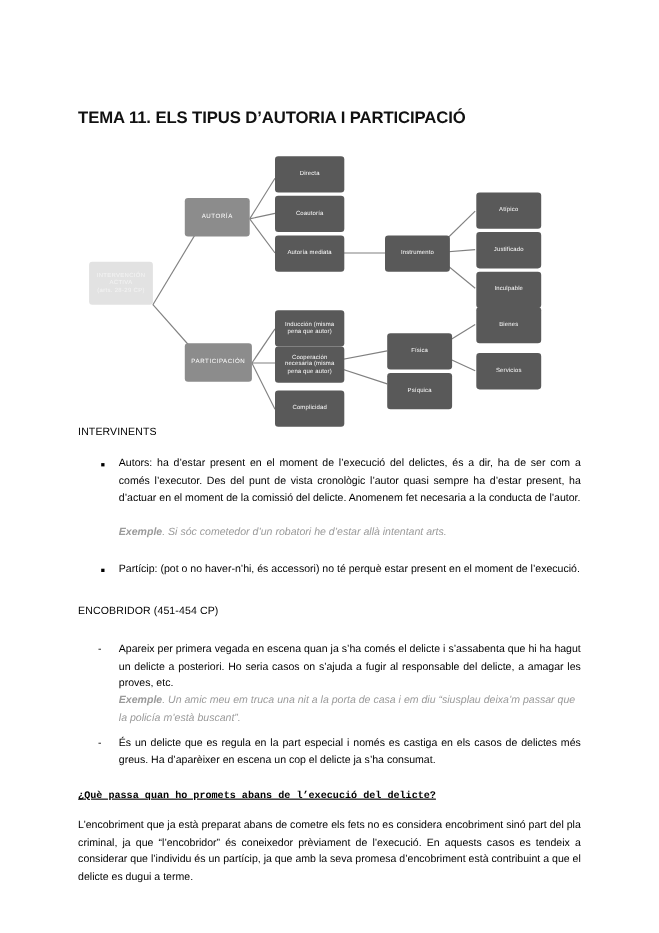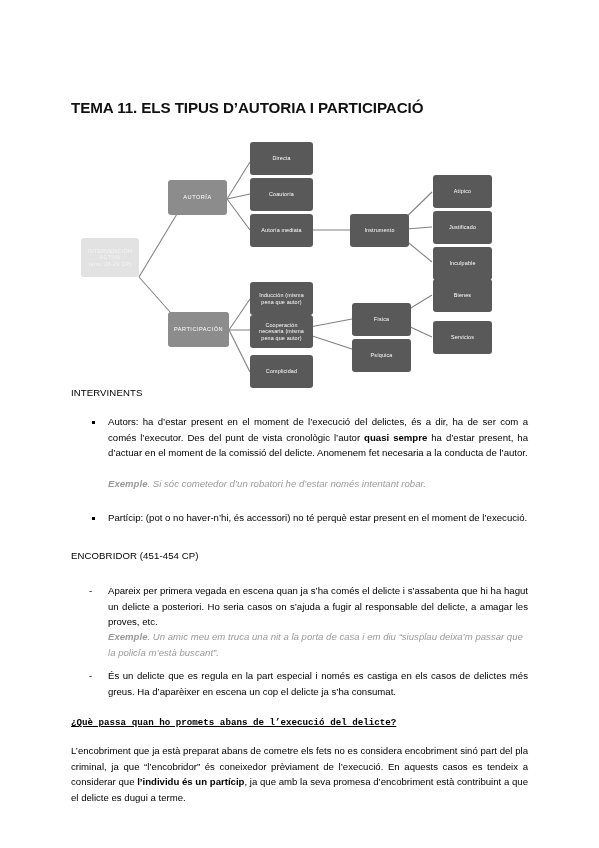--- a/index.html
+++ b/index.html
@@ -124,21 +124,21 @@
   }
   .q-under {
     position: absolute;
     font-size: 9.2px;
     font-weight: bold;
     text-decoration: underline;
     white-space: nowrap;
     color: #000;
     font-family: Liberation Mono, monospace;
   }
-  b.strong { font-weight: bold; }
+  b.strong { font-weight: normal; }
 </style>
 </head>
 <body>
 
 <div class="page">
 
   <div class="doc-title">TEMA 11. ELS TIPUS D’AUTORIA I PARTICIPACIÓ</div>
 
   <div class="diagram">
 
@@ -236,21 +236,21 @@
 
   </div>
 
   <div class="section-head" style="left:71px; top:358px;">INTERVINENTS</div>
 
   <div class="bullet-sq" style="left:92px; top:392px;"></div>
   <div class="bullet-row" style="left:108px; top:385px; width:420px; text-align:justify;">
     <span>Autors:  ha d’estar present en el moment de l’execució del delictes, és a dir, ha de ser com a comés l’executor.  Des del punt de vista cronològic l’autor </span><b class="strong">quasi sempre</b><span> ha d’estar present, ha d’actuar en el moment de la comissió del delicte. Anomenem fet necesaria a la conducta de l’autor.</span>
   </div>
   <div class="bullet-row exemple" style="left:108px; top:447px; width:420px; text-align:left;">
-    <b>Exemple</b><span>. Si sóc cometedor d’un robatori he d’estar només intentant robar.</span>
+    <b>Exemple</b><span>. Si sóc cometedor d’un robatori he d’estar allà intentant arts.</span>
   </div>
 
   <div class="bullet-sq" style="left:92px; top:488px;"></div>
   <div class="bullet-row" style="left:108px; top:481px; width:420px; text-align:justify;">Partícip: (pot o no haver-n’hi, és accessori) no té perquè estar present en el moment de l’execució.</div>
 
   <div class="section-head" style="left:71px; top:521px;">ENCOBRIDOR (451-454 CP)</div>
 
   <div class="bullet-mark" style="left:89px; top:554px;">-</div>
   <div class="bullet-row" style="left:108px; top:554px; width:420px; text-align:justify;">Apareix per primera vegada en escena quan ja s’ha comés el delicte i s’assabenta que hi ha hagut un delicte a posteriori. Ho seria casos on s’ajuda a fugir al responsable del delicte, a amagar les proves, etc.</div>
   <div class="bullet-row exemple" style="left:108px; top:600px; width:415px; text-align:left;">

